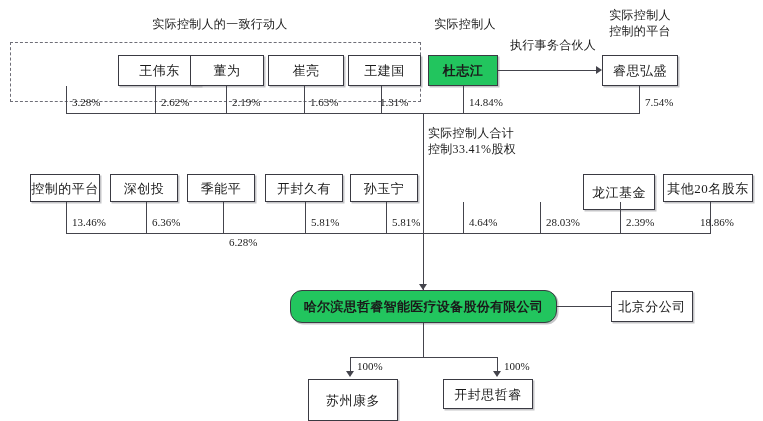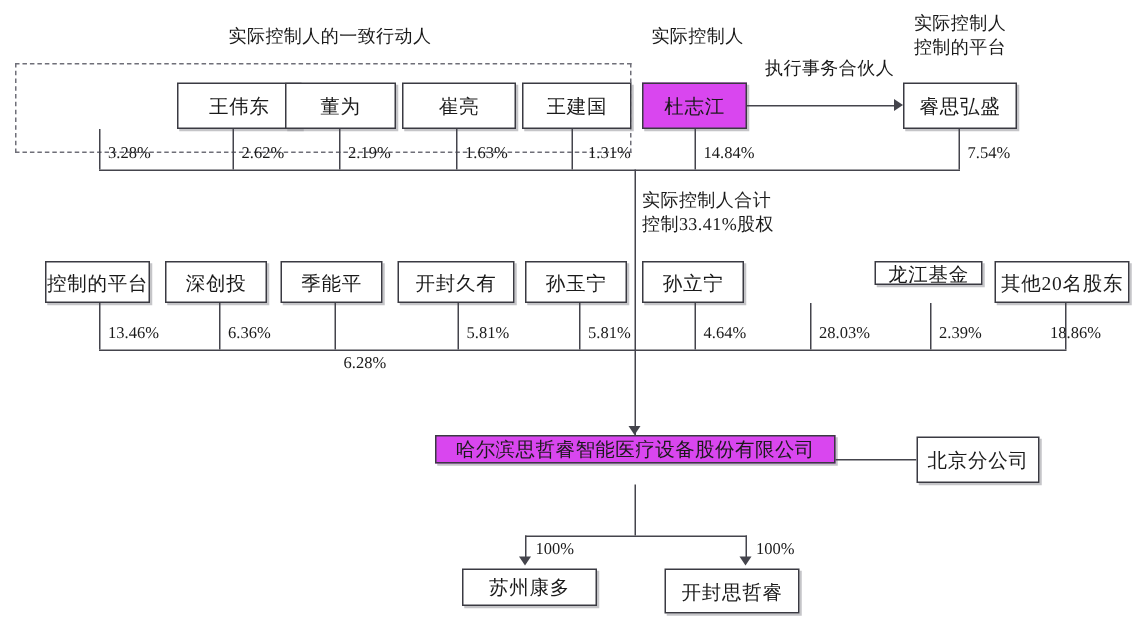--- a/index.html
+++ b/index.html
@@ -26,21 +26,22 @@
     font-size: 13px;
     line-height: 1;
     display: flex;
     align-items: center;
     justify-content: center;
     letter-spacing: 0.5px;
     box-shadow: 1.5px 1.5px 0 rgba(150,150,155,0.55);
     white-space: nowrap;
   }
   .node.shaded {
-    background: #d946ef;
+    background: #22c55e;
+    font-weight: bold;
   }
   .node.company {
     font-size: 13px;
     letter-spacing: 0.3px;
   }
 
   
   .dashed-frame {
     position: absolute;
     box-sizing: border-box;
@@ -142,21 +143,21 @@
   <div class="vline" style="left:381px; top:86px; height:27px;"></div>
   <div class="vline" style="left:463px; top:86px; height:27px;"></div>
   <div class="vline" style="left:639px; top:86px; height:27px;"></div>
 
   <div class="hline" style="left:66px; top:113px; width:574px;"></div>
 
   <div class="pct" style="left:72px; top:96px;">3.28%</div>
   <div class="pct" style="left:161px; top:96px;">2.62%</div>
   <div class="pct" style="left:232px; top:96px;">2.19%</div>
   <div class="pct" style="left:310px; top:96px;">1.63%</div>
-  <div class="pct" style="left:392px; top:96px;">1.31%</div>
+  <div class="pct" style="left:380px; top:96px;">1.31%</div>
   <div class="pct" style="left:469px; top:96px;">14.84%</div>
   <div class="pct" style="left:645px; top:96px;">7.54%</div>
 
   <div class="caption" style="left:428px; top:126px;">实际控制人合计</div>
   <div class="caption" style="left:428px; top:142px;text-align:center;">控制33.41%股权</div>
 
   <div class="vline" style="left:423px; top:113px; height:177px;"></div>
   <div class="arrow-down" style="left:419px; top:284px;"></div>
 
   <div class="node" style="left:30px; top:174px; width:70px; height:28px;">
@@ -167,24 +168,21 @@
   </div>
   <div class="node" style="left:187px; top:174px; width:68px; height:28px;">
     <span>季能平</span>
   </div>
   <div class="node" style="left:265px; top:174px; width:78px; height:28px;">
     <span>开封久有</span>
   </div>
   <div class="node" style="left:350px; top:174px; width:68px; height:28px;">
     <span>孙玉宁</span>
   </div>
-  <div class="node" style="left:428px; top:174px; width:68px; height:28px;">
-    <span>孙立宁</span>
-  </div>
-  <div class="node" style="left:583px; top:174px; width:72px; height:16px;">
+  <div class="node" style="left:583px; top:174px; width:72px; height:36px;">
     <span>龙江基金</span>
   </div>
   <div class="node" style="left:663px; top:174px; width:90px; height:28px;text-align:right;">
     <span>其他20名股东</span>
   </div>
 
   <div class="vline" style="left:66px; top:202px; height:31px;"></div>
   <div class="vline" style="left:146px; top:202px; height:31px;"></div>
   <div class="vline" style="left:223px; top:202px; height:31px;"></div>
   <div class="vline" style="left:305px; top:202px; height:31px;"></div>
@@ -199,39 +197,39 @@
   <div class="pct" style="left:72px; top:216px;">13.46%</div>
   <div class="pct" style="left:152px; top:216px;">6.36%</div>
   <div class="pct" style="left:229px; top:216px;margin-top:20px;">6.28%</div>
   <div class="pct" style="left:311px; top:216px;">5.81%</div>
   <div class="pct" style="left:392px; top:216px;">5.81%</div>
   <div class="pct" style="left:469px; top:216px;">4.64%</div>
   <div class="pct" style="left:546px; top:216px;">28.03%</div>
   <div class="pct" style="left:626px; top:216px;">2.39%</div>
   <div class="pct" style="left:700px; top:216px;">18.86%</div>
 
-  <div class="node shaded company" style="left:290px; top:290px; width:267px; height:19px;">
+  <div class="node shaded company" style="left:290px; top:290px; width:267px; height:33px;border-radius:12px;">
     <span>哈尔滨思哲睿智能医疗设备股份有限公司</span>
   </div>
 
   <div class="hline" style="left:557px; top:306px; width:54px;"></div>
   <div class="node" style="left:611px; top:291px; width:82px; height:31px;">
     <span>北京分公司</span>
   </div>
 
   <div class="vline" style="left:423px; top:323px; height:34px;"></div>
   <div class="hline" style="left:350px; top:357px; width:148px;"></div>
   <div class="vline" style="left:350px; top:357px; height:18px;"></div>
   <div class="vline" style="left:497px; top:357px; height:18px;"></div>
   <div class="arrow-down" style="left:346px; top:371px;"></div>
   <div class="arrow-down" style="left:493px; top:371px;"></div>
 
   <div class="pct" style="left:357px; top:360px;">100%</div>
   <div class="pct" style="left:504px; top:360px;">100%</div>
 
-  <div class="node" style="left:308px; top:379px; width:90px; height:25px;text-align:right;">
+  <div class="node" style="left:308px; top:379px; width:90px; height:42px;text-align:right;">
     <span>苏州康多</span>
   </div>
   <div class="node" style="left:443px; top:379px; width:90px; height:30px;">
     <span>开封思哲睿</span>
   </div>
 
 </div>
 
 </body></html>

